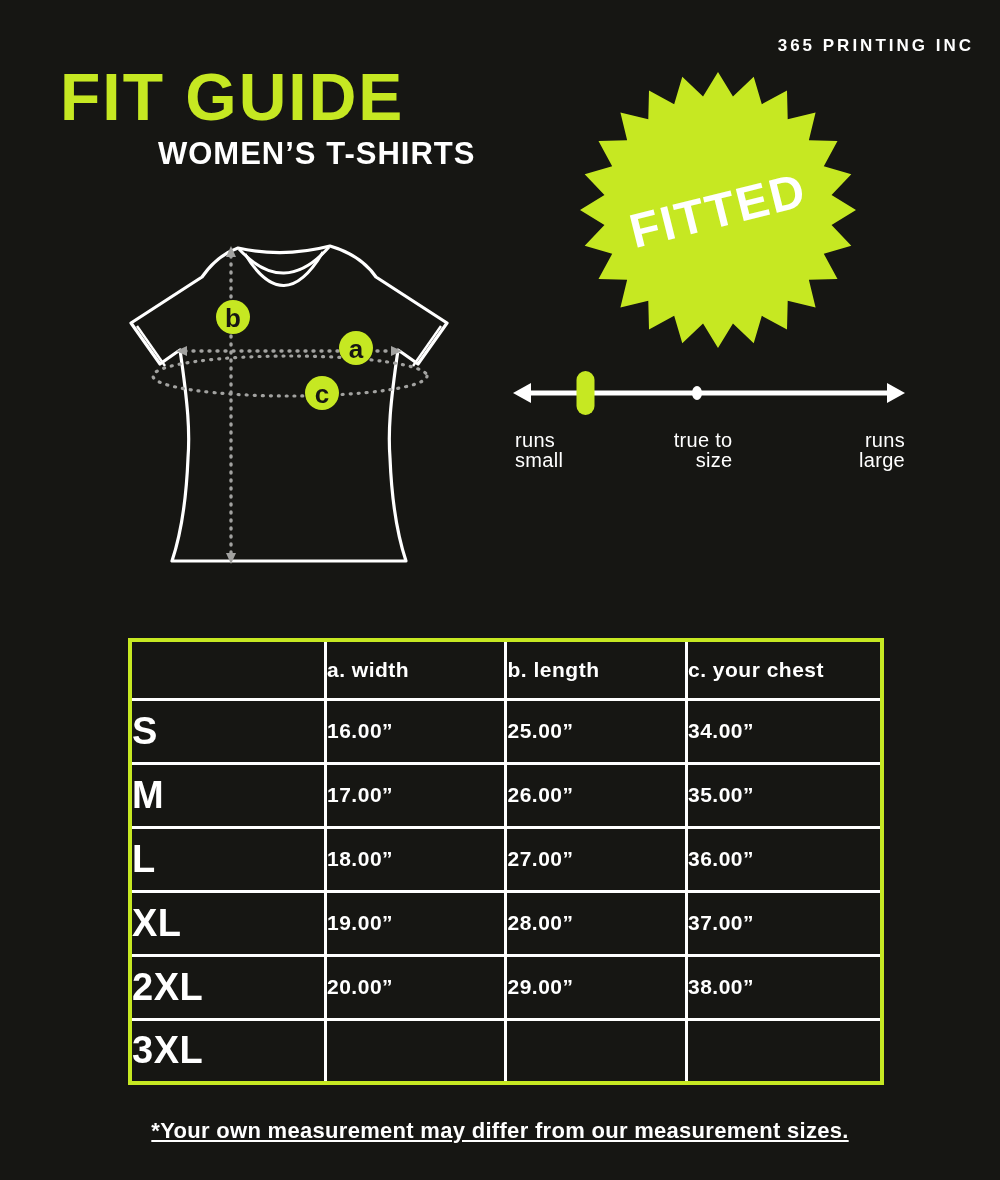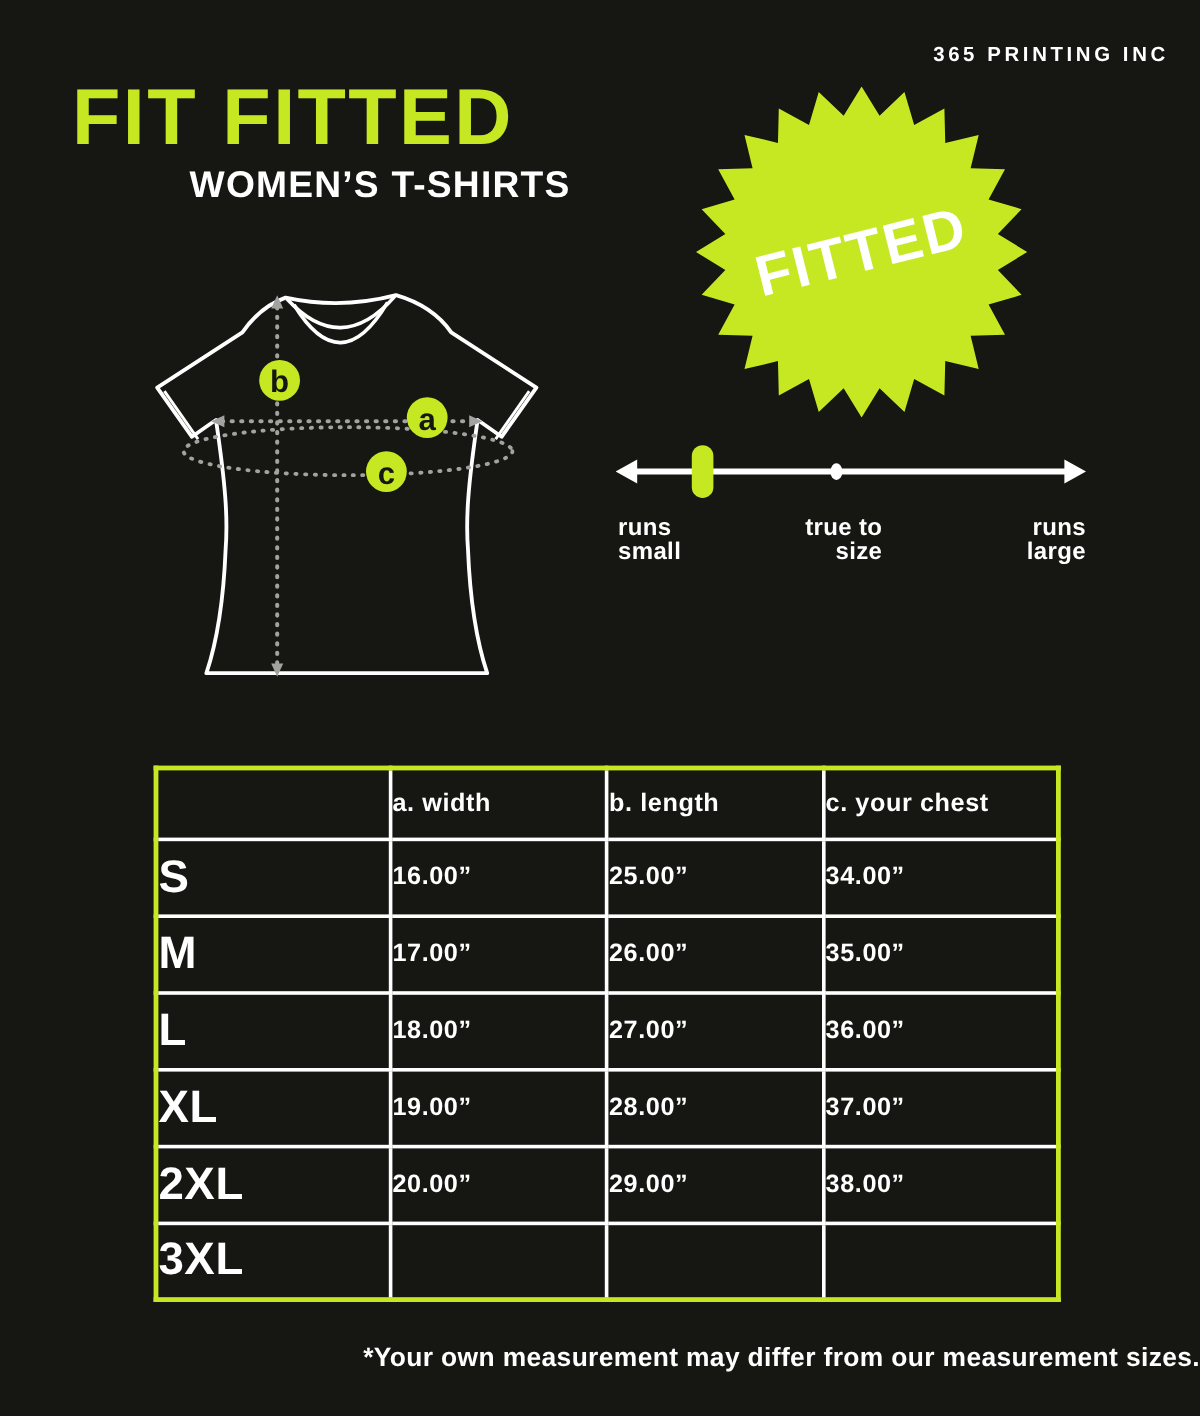--- a/index.html
+++ b/index.html
@@ -37,21 +37,21 @@
     position:absolute;left:0;top:0;right:0;bottom:0;
     display:flex;align-items:center;justify-content:center;
     transform:rotate(-14deg);
     font-size:48px;font-weight:800;letter-spacing:2px;color:#fff;
   }
   
   .scale{position:absolute;left:513px;top:368px;width:392px;height:110px;}
   .scale svg{position:absolute;left:0;top:0;}
   .scale-label{
     position:absolute;top:62px;
-    font-size:20px;font-weight:700;line-height:20px;letter-spacing:0.3px;
+    font-size:20px;font-weight:400;line-height:20px;letter-spacing:0.3px;
   }
   .scale-label.left{left:2px;text-align:left;}
   .scale-label.center{left:48.5%;transform:translateX(-50%);text-align:right;}
   .scale-label.right{right:0;text-align:right;}
   
   .shirt{position:absolute;left:100px;top:220px;width:380px;height:380px;}
   .marker-letter{
     font-family:"Liberation Sans","DejaVu Sans",sans-serif;
     font-size:26px;font-weight:800;fill:var(--bg);
   }
@@ -65,29 +65,29 @@
   .size-table th,.size-table td{
     border:3px solid #ffffff;
     text-align:left;vertical-align:middle;
     color:#fff;padding:0;
   }
   .size-table th{height:59px;font-size:21px;font-weight:700;letter-spacing:0.5px;}
   .size-table td{height:64px;font-size:21px;font-weight:700;letter-spacing:0.5px;}
   .size-table td.size-cell{font-size:38px;font-weight:800;}
   .footnote{
     position:absolute;left:0;top:1118px;width:100%;
-    text-align:right;font-size:22px;font-weight:700;letter-spacing:0.3px;
+    text-align:center;font-size:22px;font-weight:700;letter-spacing:0.3px;text-decoration:underline;
   }
 </style>
 </head>
 <body>
 
 <div class="brand">365 PRINTING INC</div>
 
-<div class="title">FIT FITTED</div>
+<div class="title">FIT GUIDE</div>
 <div class="subtitle">WOMEN’S T-SHIRTS</div>
 
 <div class="badge">
   <svg viewBox="0 0 100 100">
     <polygon points="50.00,0.00 55.42,8.86 62.94,1.70 65.88,11.66 75.00,6.70 75.26,17.08 85.36,14.64 82.92,24.74 93.30,25.00 88.34,34.12 98.30,37.06 91.14,44.58 100.00,50.00 91.14,55.42 98.30,62.94 88.34,65.88 93.30,75.00 82.92,75.26 85.36,85.36 75.26,82.92 75.00,93.30 65.88,88.34 62.94,98.30 55.42,91.14 50.00,100.00 44.58,91.14 37.06,98.30 34.12,88.34 25.00,93.30 24.74,82.92 14.64,85.36 17.08,75.26 6.70,75.00 11.66,65.88 1.70,62.94 8.86,55.42 0.00,50.00 8.86,44.58 1.70,37.06 11.66,34.12 6.70,25.00 17.08,24.74 14.64,14.64 24.74,17.08 25.00,6.70 34.12,11.66 37.06,1.70 44.58,8.86" fill="#c6e822"></polygon>
   </svg>
   <div class="badge-label">FITTED</div>
 </div>
 
 <div class="scale">

